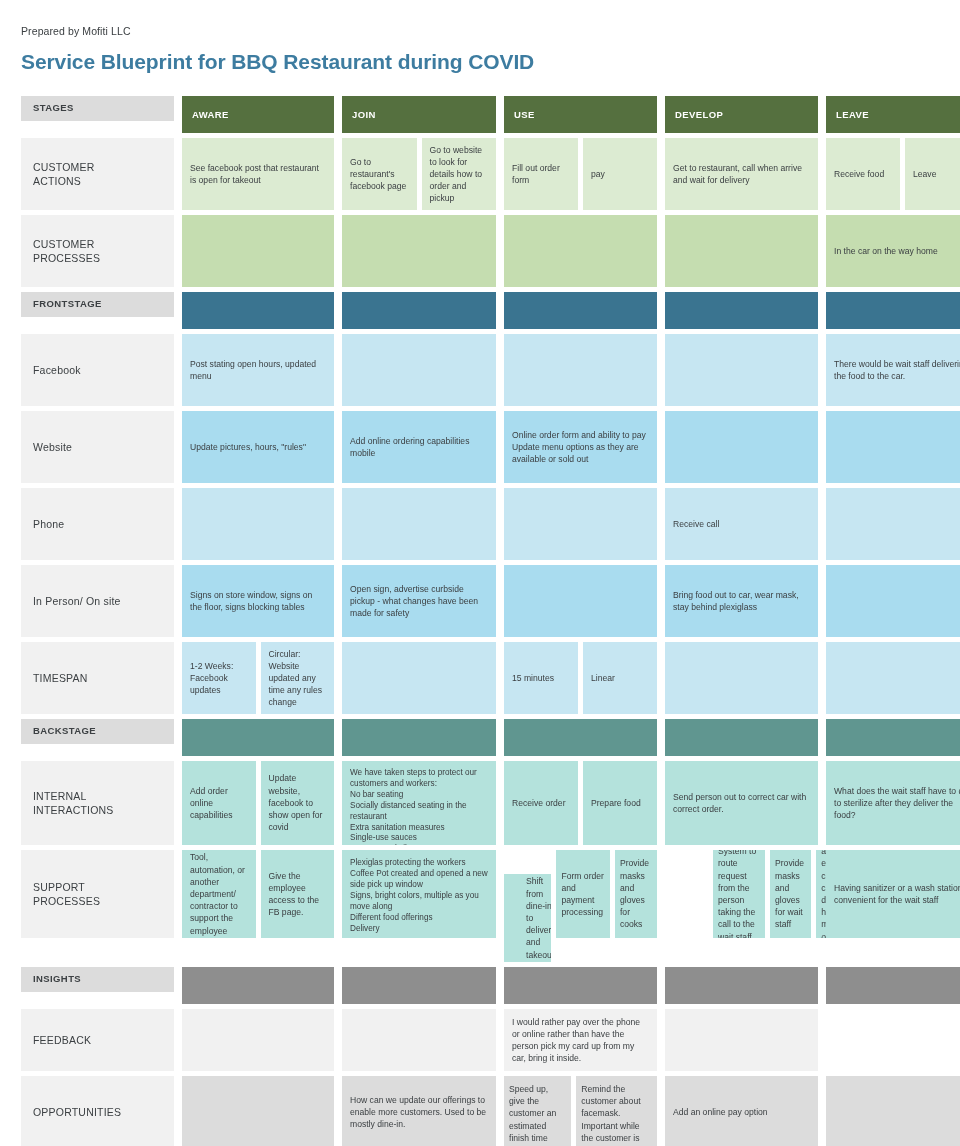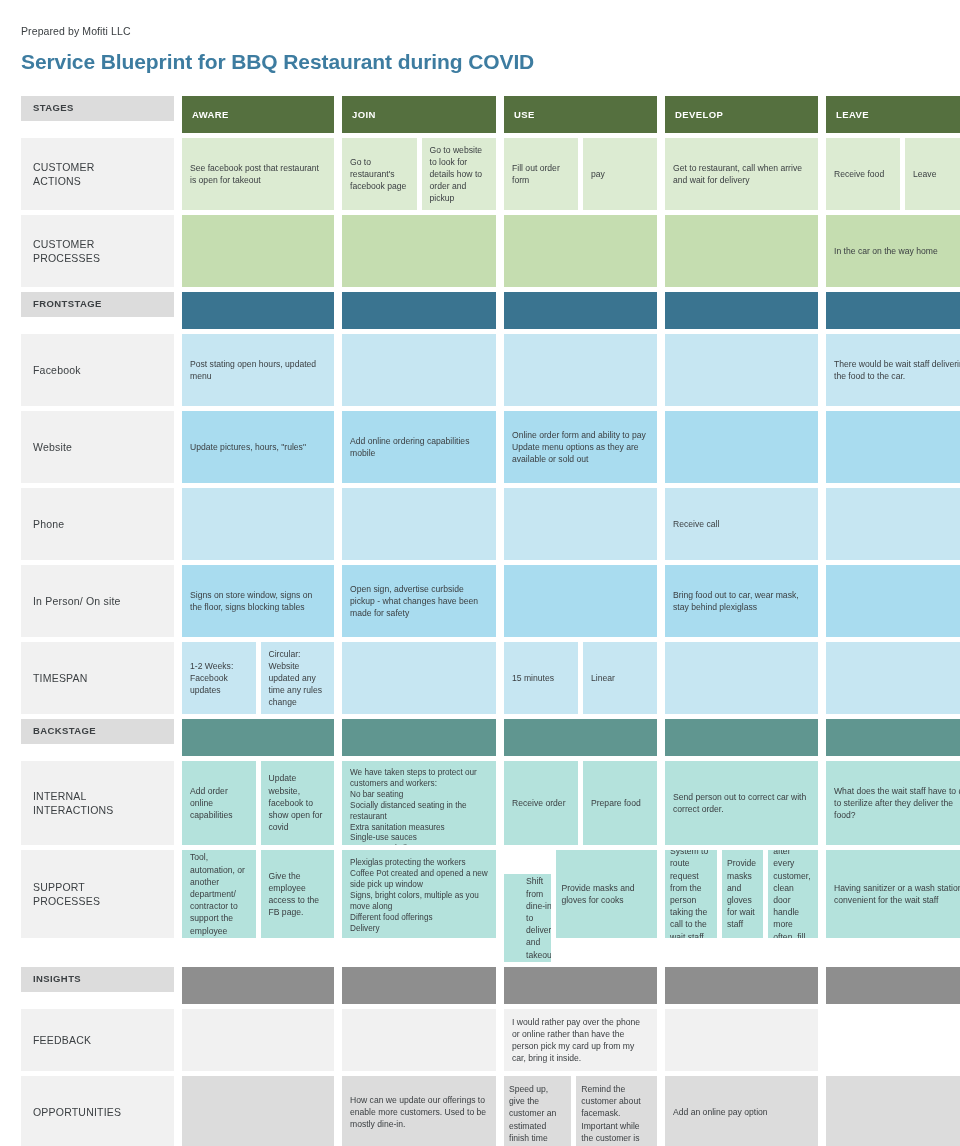--- a/index.html
+++ b/index.html
@@ -388,24 +388,25 @@
         </div>
         <div class="stage s-join">
           <div class="cell c-teal h-support flex1" style="align-items:flex-start;font-size:8.2px;line-height:1.35;">Plexiglas protecting the workers
 Coffee Pot created and opened a new side pick up window
 Signs, bright colors, multiple as you move along
 Different food offerings
 Delivery</div>
         </div>
         <div class="stage s-use">
           <div class="cell c-teal h-support" style="flex:0 0 31%;padding:7px 22px;margin-top:24px;">Shift from dine-in to delivery and takeout</div>
+          <div class="cell c-teal h-support" style="flex:0 0 35%;padding:7px 5px;">Form order and payment processing</div>
           <div class="cell c-teal h-support" style="flex:1;padding:7px 5px;">Provide masks and gloves for cooks</div>
         </div>
         <div class="stage s-develop">
-          <div class="cell c-teal h-support" style="flex:0 0 34%;padding:15px 5px;">System to route request from the person taking the call to the wait staff</div>
+          <div class="cell c-teal h-support" style="flex:0 0 34%;padding:15px 5px;margin-left:48px;">System to route request from the person taking the call to the wait staff</div>
           <div class="cell c-teal h-support" style="flex:0 0 27%;padding:7px 5px;">Provide masks and gloves for wait staff</div>
           <div class="cell c-teal h-support" style="flex:1;padding:7px 5px;">Clean after every customer, clean door handle more often, fill sanitizer</div>
         </div>
         <div class="stage s-leave">
           <div class="cell c-teal h-support flex1">Having sanitizer or a wash station convenient for the wait staff</div>
         </div>
       </div>
     </div>
 
     <div class="row">

